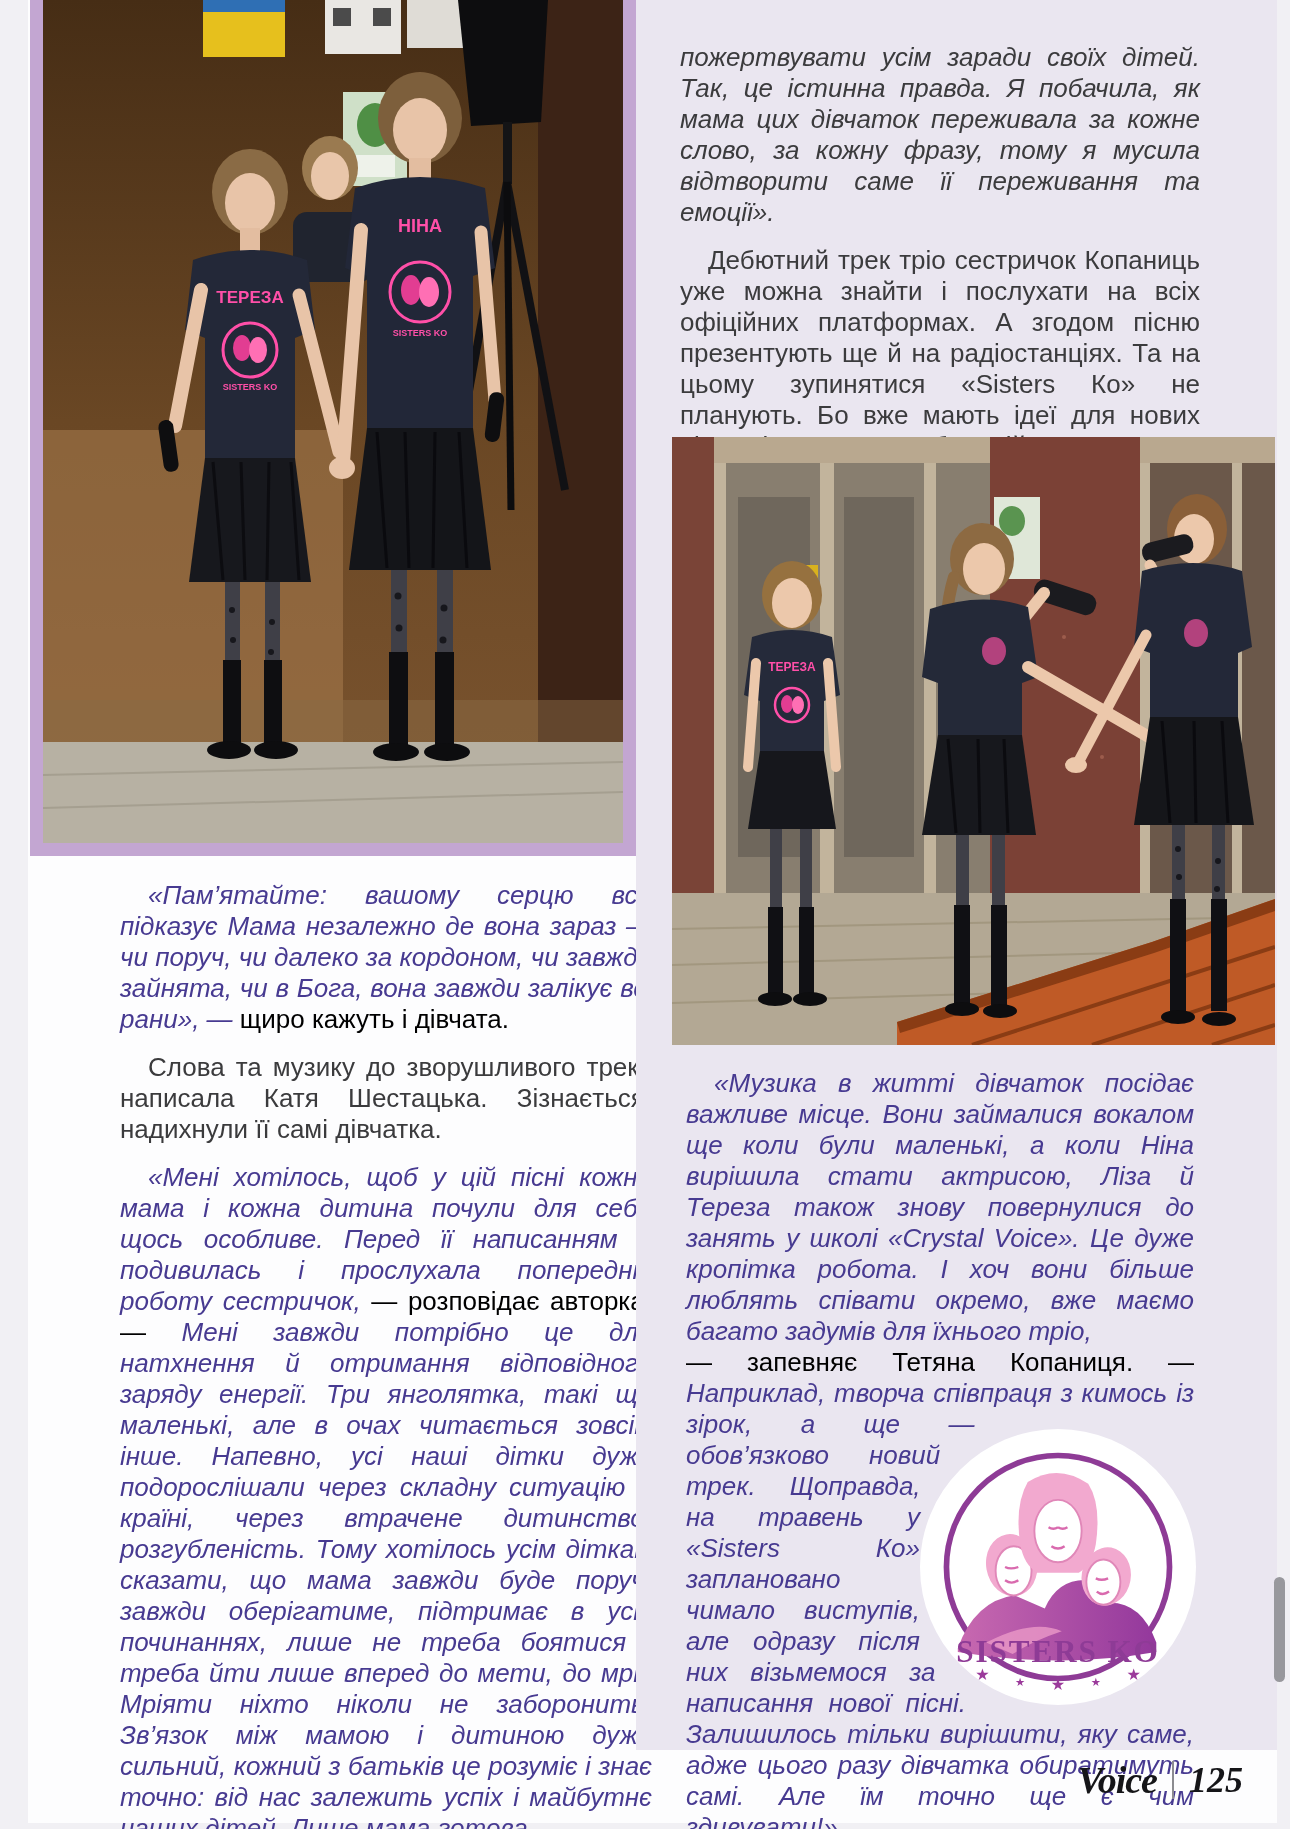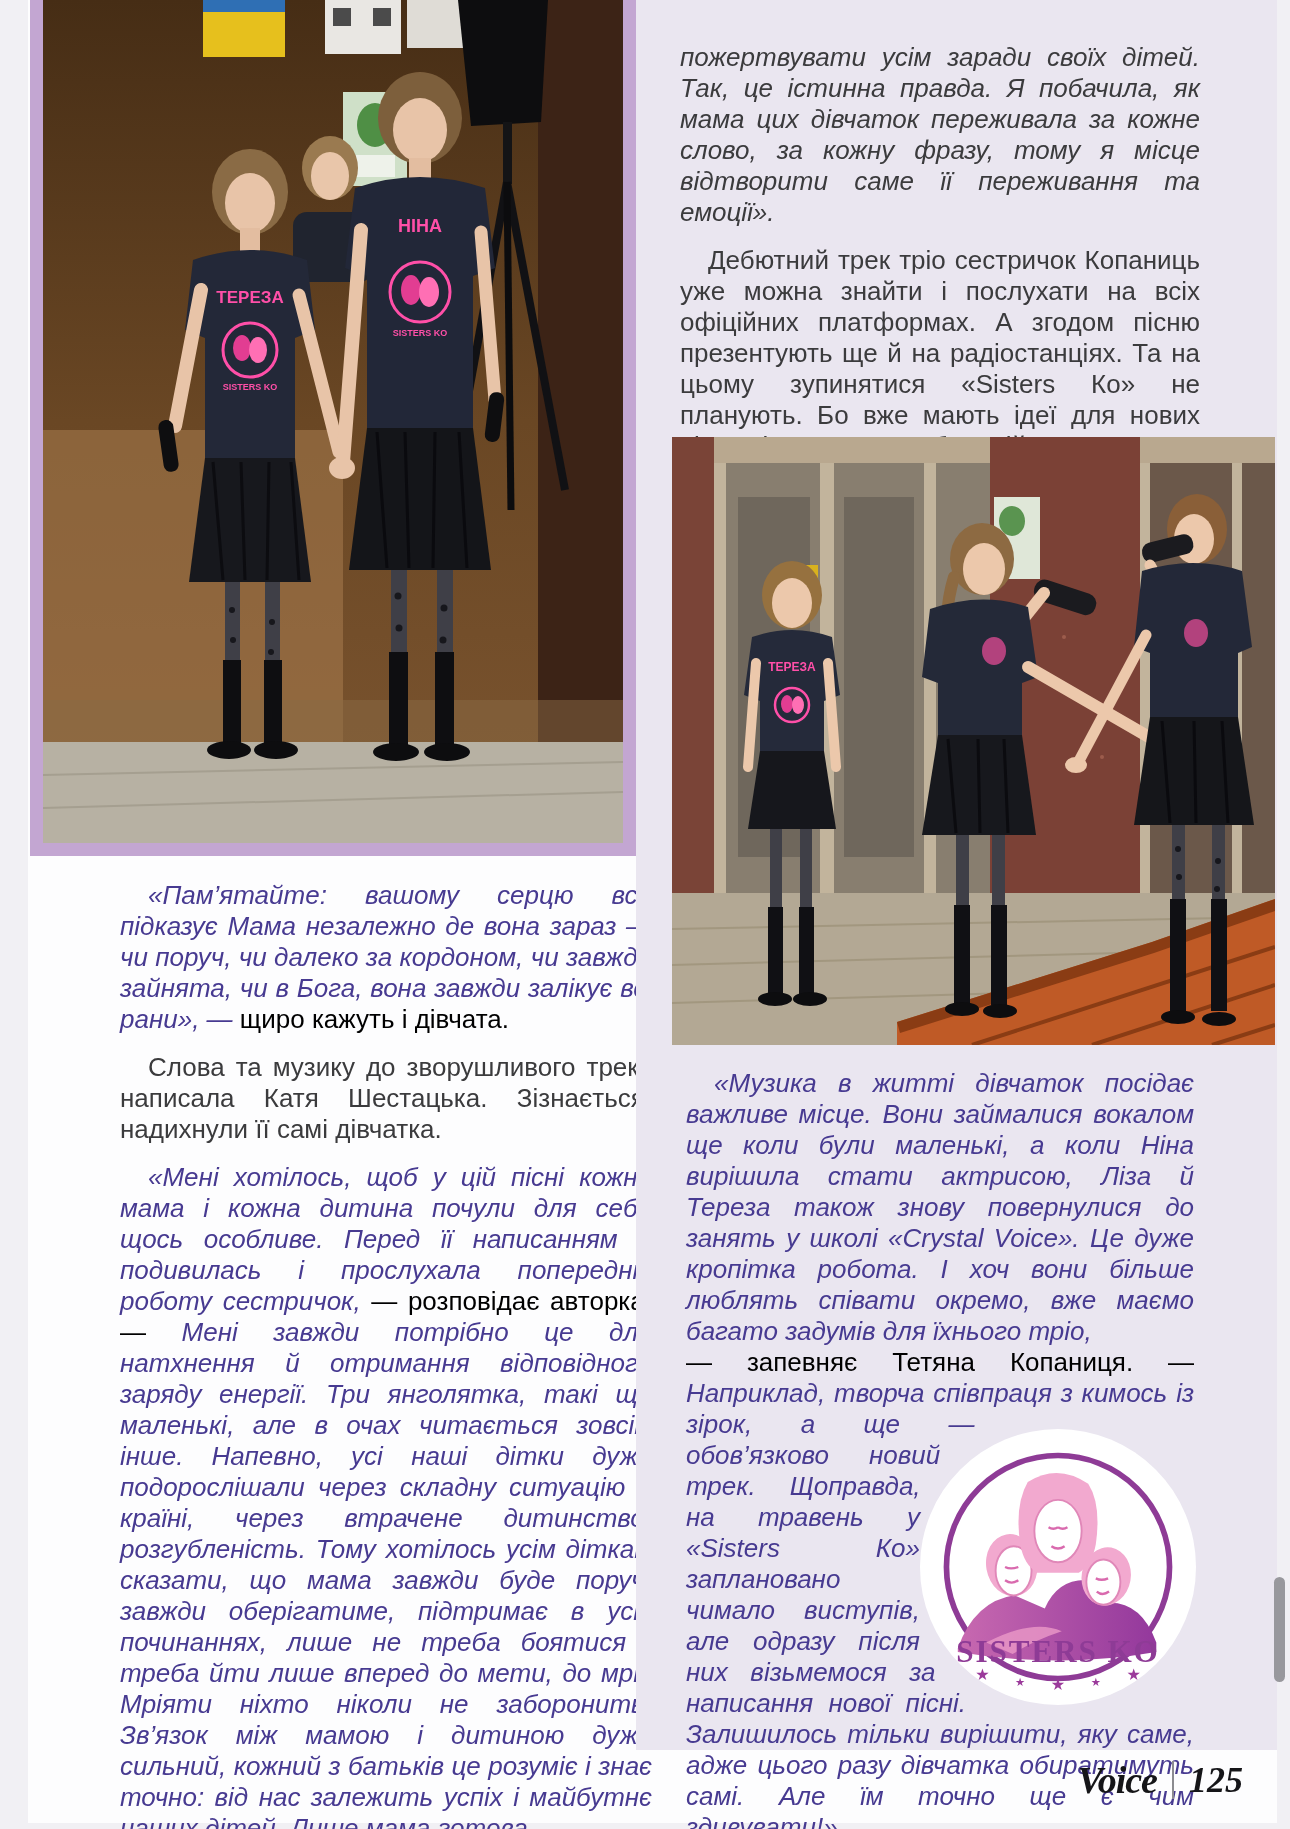--- a/index.html
+++ b/index.html
@@ -157,21 +157,21 @@
     </figure>
 
     <section class="left-col">
       <p class="indent"><span class="purple">«Пам’ятайте: вашому серцю все підказує Мама незалежно де вона зараз — чи поруч, чи далеко за кордоном, чи завжди зайнята, чи в Бога, вона завжди залікує всі рани», —</span><span class="dark"> щиро кажуть і дівчата.</span></p>
       <p class="indent dark">Слова та музику до зворушливого треку написала Катя Шестацька. Зізнається, надихнули її самі дівчатка.</p>
       <p class="indent"><span class="purple">«Мені хотілось, щоб у цій пісні кожна мама і кожна дитина почули для себе щось особливе. Перед її написанням я подивилась і прослухала попередню роботу сестричок,</span><span class="dark"> — розповідає авторка. — </span><span class="purple">Мені завжди потрібно це для натхнення й отримання відповідного заряду енергії. Три янголятка, такі ще маленькі, але в очах читається зовсім інше. Напевно, усі наші дітки дуже подорослішали через складну ситуацію в країні, через втрачене дитинство, розгубленість. Тому хотілось усім діткам сказати, що мама завжди буде поруч, завжди оберігатиме, підтримає в усіх починаннях, лише не треба боятися і треба йти лише вперед до мети, до мрії. Мріяти ніхто ніколи не заборонить. Зв’язок між мамою і дитиною дуже сильний, кожний з батьків це розуміє і знає точно: від нас залежить успіх і майбутнє наших дітей. Лише мама готова</span></p>
     </section>
 
     <aside class="right-panel">
       <div class="rp-text">
-        <p class="purple">пожертвувати усім заради своїх дітей. Так, це істинна правда. Я побачила, як мама цих дівчаток переживала за кожне слово, за кожну фразу, тому я місце відтворити саме її переживання та емоції».</p>
+        <p class="purple">пожертвувати усім заради своїх дітей. Так, це істинна правда. Я побачила, як мама цих дівчаток переживала за кожне слово, за кожну фразу, тому я мусила відтворити саме її переживання та емоції».</p>
         <p class="indent dark">Дебютний трек тріо сестричок Копаниць уже можна знайти і послухати на всіх офіційних платформах. А згодом пісню презентують ще й на радіостанціях. Та на цьому зупинятися «Sisters Ко» не планують. Бо вже мають ідеї для нових пісень і творчих колаборацій.</p>
       </div>
 
       <figure class="photo2-frame">
         <svg width="603" height="608" viewBox="0 0 603 608">
           <g>
             <rect x="0" y="0" width="603" height="608" fill="#8e8476"></rect>
             <rect x="0" y="0" width="603" height="26" fill="#b9a88f"></rect>
             <rect x="0" y="0" width="42" height="462" fill="#7a4437"></rect>
             <rect x="42" y="26" width="276" height="436" fill="#887e6f"></rect>

